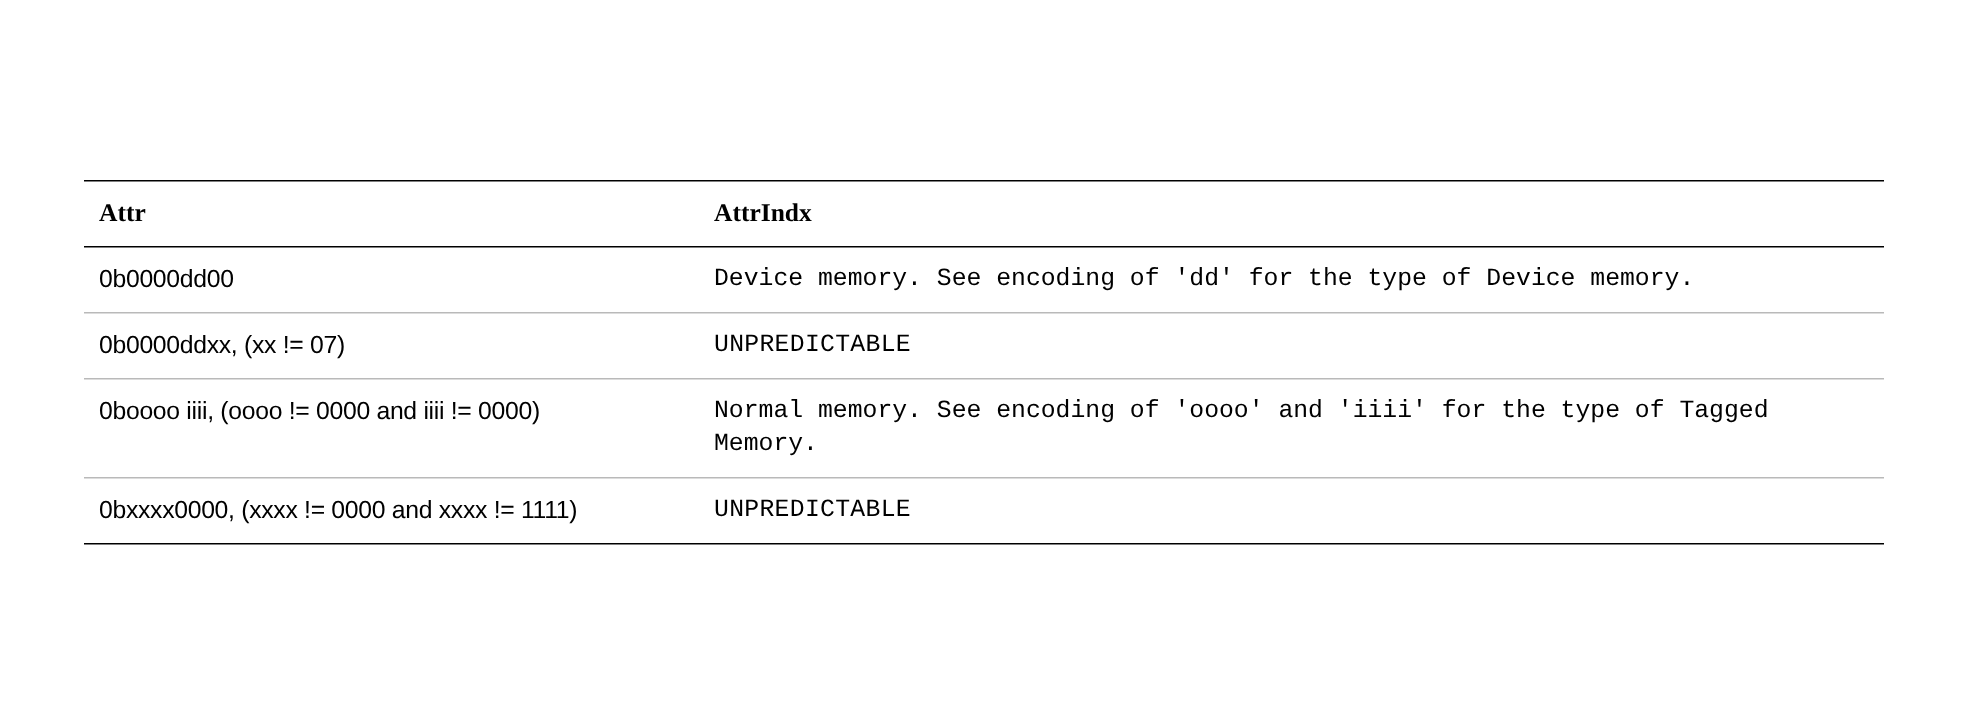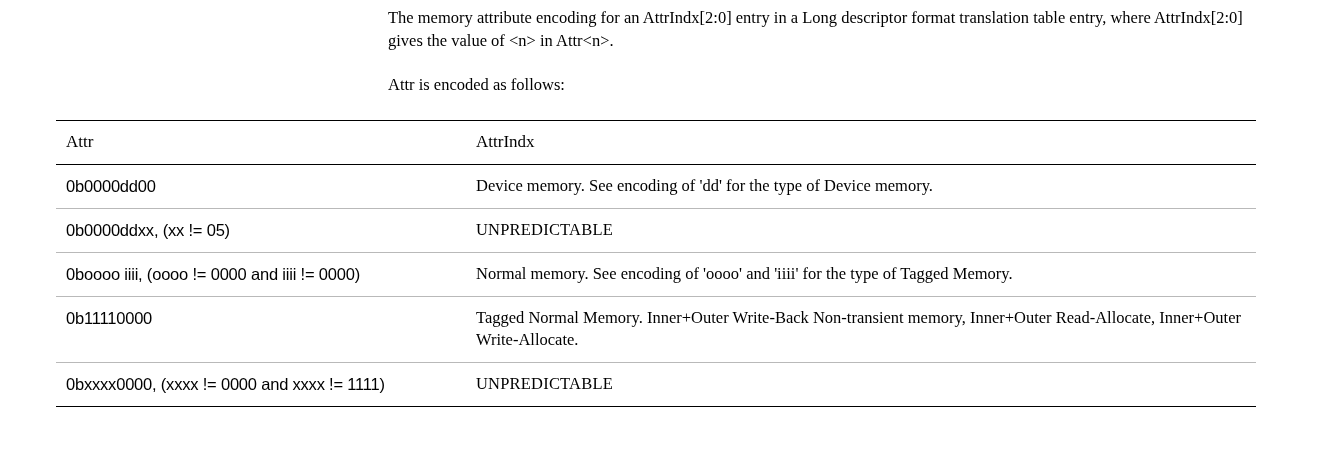--- a/index.html
+++ b/index.html
@@ -47,21 +47,21 @@
     width: 1200px;
     border-collapse: collapse;
     table-layout: fixed;
   }
   table.attr-table col.c1 { width: 410px; }
   table.attr-table col.c2 { width: 790px; }
 
   table.attr-table thead th {
     text-align: left;
     font-family: "Liberation Serif", serif;
-    font-weight: normal;
+    font-weight: bold;
     font-size: 17px;
     padding: 11px 10px 12px 10px;
     border-top: 1.6px solid #000000;
     border-bottom: 1.1px solid #000000;
     vertical-align: top;
   }
   table.attr-table tbody td {
     padding: 10px 10px 11px 10px;
     border-bottom: 0.9px solid #b9b9b9;
     vertical-align: top;
@@ -71,65 +71,57 @@
   table.attr-table tbody tr:last-child td {
     border-bottom: 1.6px solid #000000;
   }
   td.mono {
     font-family: Liberation Sans, sans-serif;
     font-size: 14.2px;
     letter-spacing: -0.2px;
     white-space: nowrap;
   }
   td.meaning {
-    font-family: Liberation Serif, serif;
+    font-family: Liberation Mono, monospace;
   }
   .smallcaps {
     font-family: "Liberation Serif", serif;
     font-size: 14.2px;
     letter-spacing: 0.2px;
   }
 </style>
 </head>
 <body>
 
 <div class="page">
 
-  <div class="intro">
-    <p class="para first">The memory attribute encoding for an AttrIndx[2:0] entry in a Long descriptor format translation table entry, where AttrIndx[2:0] gives the value of &lt;n&gt; in Attr&lt;n&gt;.</p>
-    <p class="para second">Attr is encoded as follows:</p>
-  </div>
 
   <table class="attr-table">
     <colgroup>
       <col class="c1">
       <col class="c2">
     </colgroup>
     <thead>
       <tr>
         <th>Attr</th>
         <th>AttrIndx</th>
       </tr>
     </thead>
     <tbody>
       <tr>
         <td class="mono">0b0000dd00</td>
         <td class="meaning">Device memory. See encoding of 'dd' for the type of Device memory.</td>
       </tr>
       <tr>
-        <td class="mono">0b0000ddxx, (xx != 05)</td>
+        <td class="mono">0b0000ddxx, (xx != 07)</td>
         <td class="meaning smallcaps">UNPREDICTABLE</td>
       </tr>
       <tr>
         <td class="mono">0boooo iiii, (oooo != 0000 and iiii != 0000)</td>
         <td class="meaning">Normal memory. See encoding of 'oooo' and 'iiii' for the type of Tagged Memory.</td>
-      </tr>
-      <tr>
-        <td class="mono">0b11110000</td>
-        <td class="meaning">Tagged Normal Memory. Inner+Outer Write-Back Non-transient memory, Inner+Outer Read-Allocate, Inner+Outer Write-Allocate.</td>
       </tr>
       <tr>
         <td class="mono">0bxxxx0000, (xxxx != 0000 and xxxx != 1111)</td>
         <td class="meaning smallcaps">UNPREDICTABLE</td>
       </tr>
     </tbody>
   </table>
 
 </div>
 

